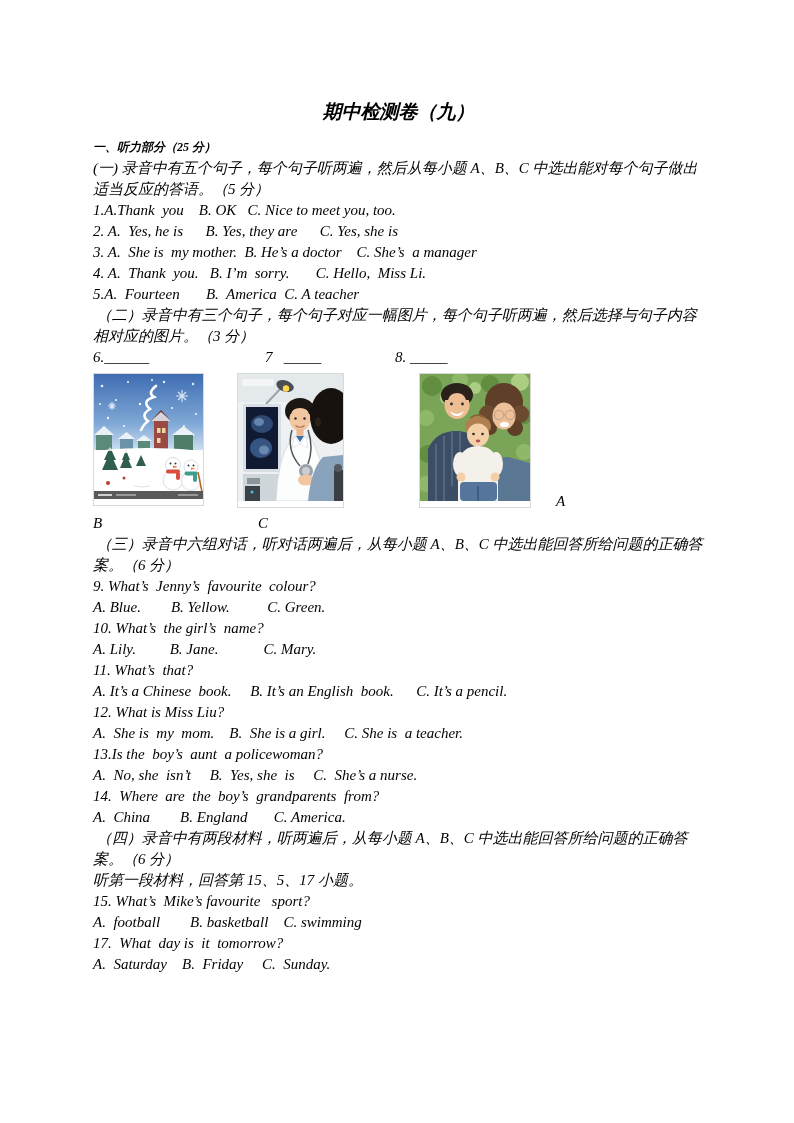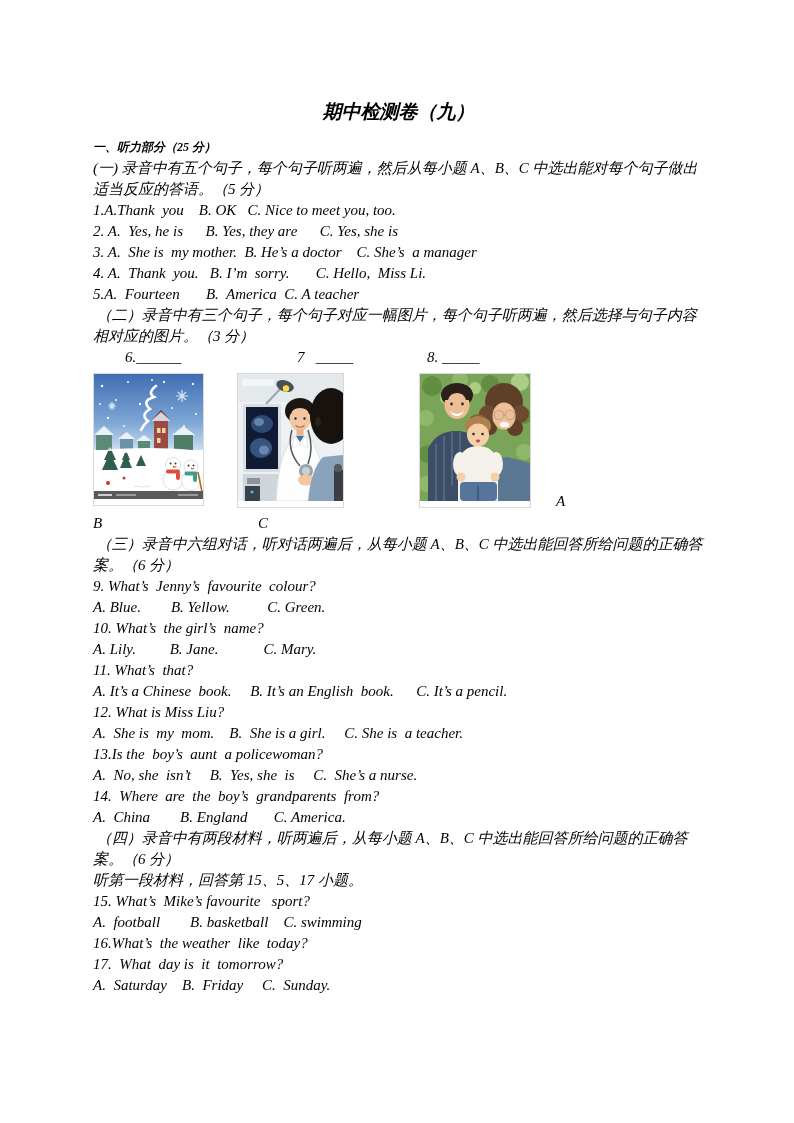--- a/index.html
+++ b/index.html
@@ -14,21 +14,21 @@
   .content{padding:101px 90px 0 93px;font-size:15px;line-height:21px;font-style:italic;}
   .title{
     margin:0 0 14px 0;
     font-size:19px;line-height:22px;
     font-weight:bold;text-align:center;
   }
   .heading{font-size:12px;font-weight:bold;line-height:21px;}
   .line{white-space:pre-wrap;}
   .para{white-space:pre-wrap;margin:0;}
   .blank-row{position:relative;height:21px;}
-  .blank-row .blank{position:absolute;top:0;white-space:pre;margin-left:32px;}
+  .blank-row .blank{position:absolute;top:0;white-space:pre;}
   .images-row{position:relative;height:128px;margin-top:5px;}
   .img-box{position:absolute;top:1px;box-shadow:0 0 0 1px #d9d9d9;}
   .pic-label-a{position:absolute;left:463px;top:118px;font-size:15px;}
   .labels-row{position:relative;height:21px;margin-top:12px;}
   .labels-row span{position:absolute;top:0;}
 </style>
 </head>
 <body>
 
 <div class="page">
@@ -276,18 +276,17 @@
     <div class="line">13.Is the  boy’s  aunt  a policewoman?</div>
     <div class="line">A.  No, she  isn’t     B.  Yes, she  is     C.  She’s a nurse.</div>
     <div class="line">14.  Where  are  the  boy’s  grandparents  from?</div>
     <div class="line">A.  China        B. England       C. America.</div>
 
     <p class="para"> （四）录音中有两段材料，听两遍后，从每小题 A、B、C 中选出能回答所给问题的正确答案。（6 分）</p>
     <div class="line">听第一段材料，回答第 15、5、17 小题。</div>
 
     <div class="line">15. What’s  Mike’s favourite   sport?</div>
     <div class="line">A.  football        B. basketball    C. swimming</div>
-    <div class="line">16.What’s  the weather  like  today?</div>
     <div class="line">17.  What  day is  it  tomorrow?</div>
     <div class="line">A.  Saturday    B.  Friday     C.  Sunday.</div>
 
   </div>
 </div>
 
 </body></html>

